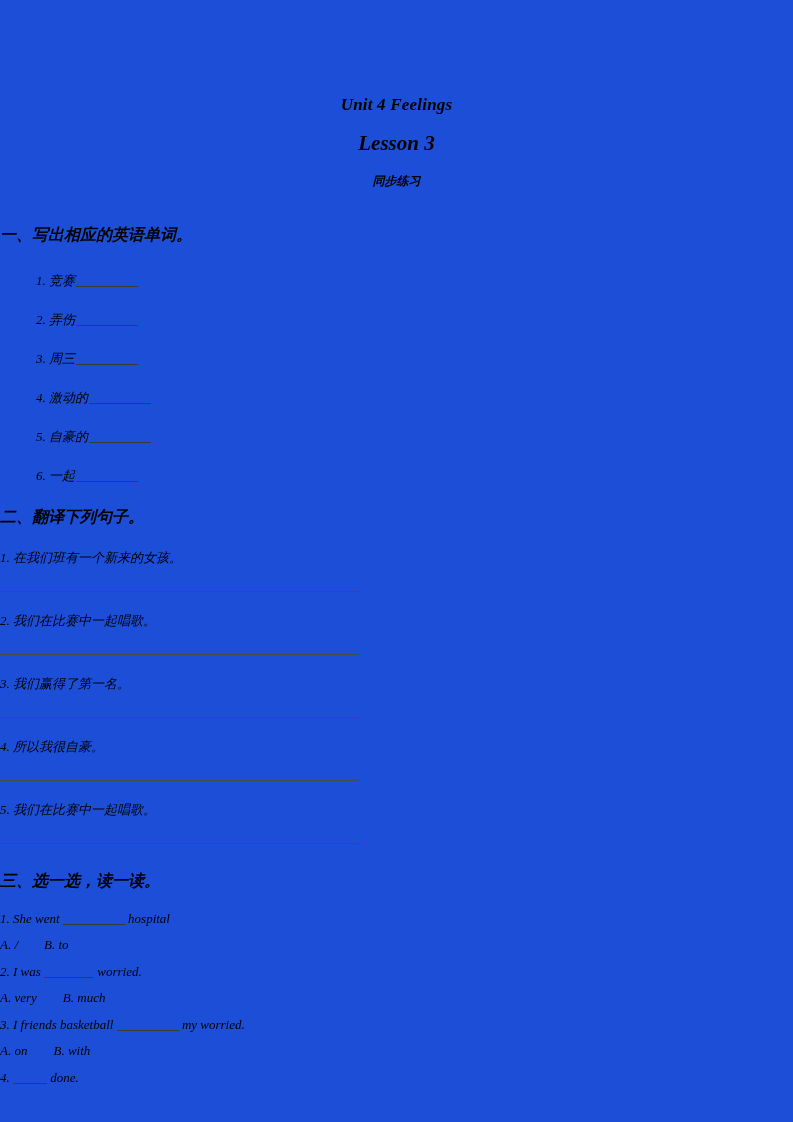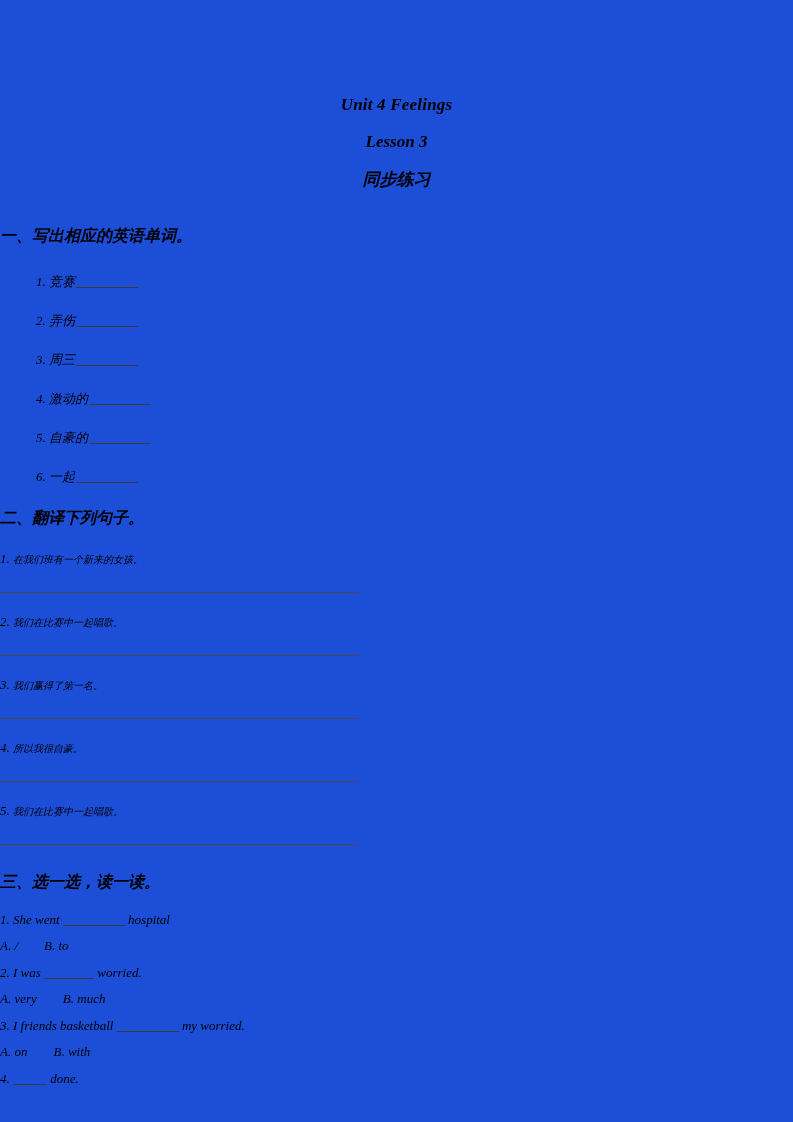--- a/index.html
+++ b/index.html
@@ -28,29 +28,29 @@
     font-family: "Liberation Serif", "DejaVu Serif", serif;
     font-weight: bold;
     font-size: 17px;
     letter-spacing: 0.2px;
     line-height: 1.0;
     margin: 0;
   }
   .doc-subtitle {
     font-family: "Liberation Serif", "DejaVu Serif", serif;
     font-weight: bold;
-    font-size: 17px;
+    font-size: 21px;
     line-height: 1.0;
     margin: 0;
     padding-top: 20px;
   }
   .doc-cn-title {
     font-family: "DejaVu Sans", "Liberation Sans", sans-serif;
     font-weight: bold;
-    font-size: 17px;
+    font-size: 12px;
     line-height: 1.0;
     margin: 0;
     padding-top: 21px;
   }
 
   
   .body-wrap {
     padding-right: 60px;
   }
   .section {
@@ -107,21 +107,21 @@
   }
   .translate-item:first-child { padding-top: 26px; }
   .translate-text {
     font-family: "Liberation Serif", "DejaVu Serif", serif;
     font-size: 13px;
     line-height: 1.0;
     white-space: nowrap;
   }
   .translate-cn {
     font-family: "DejaVu Sans", "Liberation Sans", sans-serif;
-    font-size: 10px;
+    font-size: 13px;
   }
   .answer-rule {
     width: 358px;
     height: 0;
     border-top: 1px solid #4a4a4a;
     margin-top: 27px;
   }
 
   
   .mc-list {

